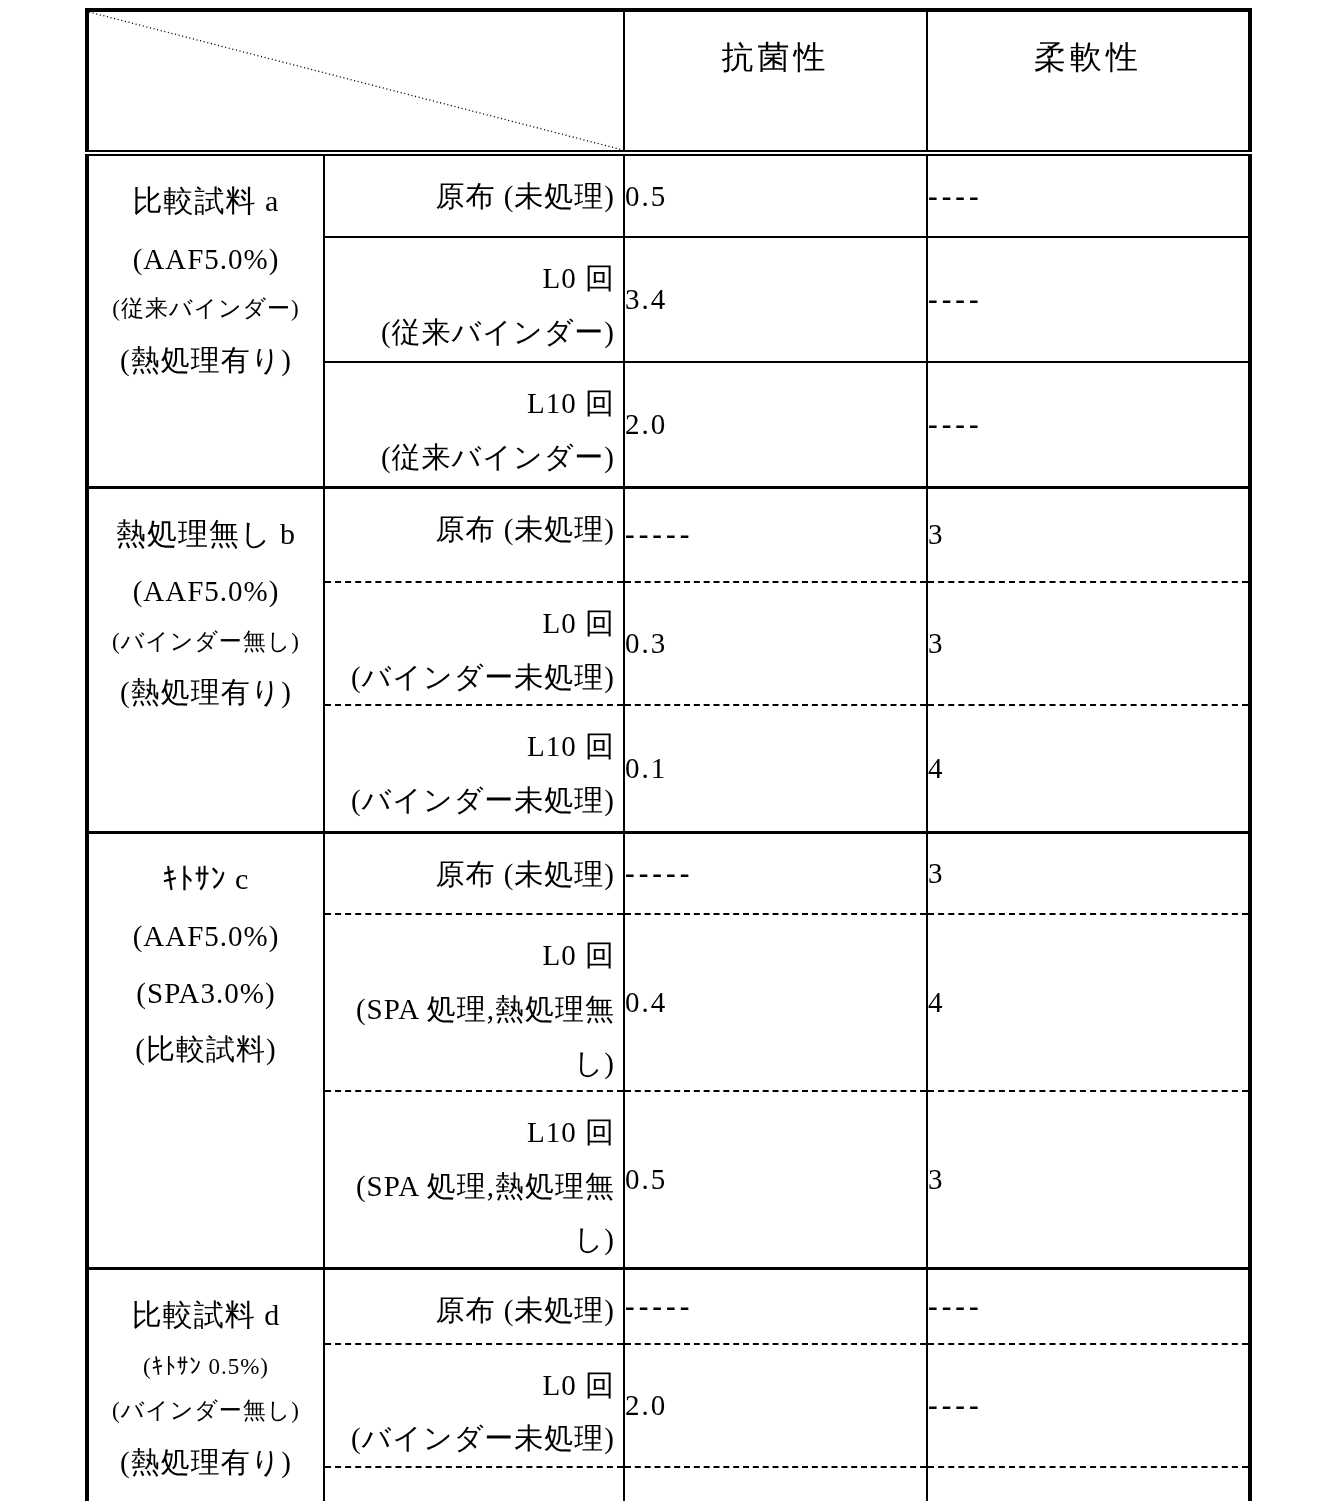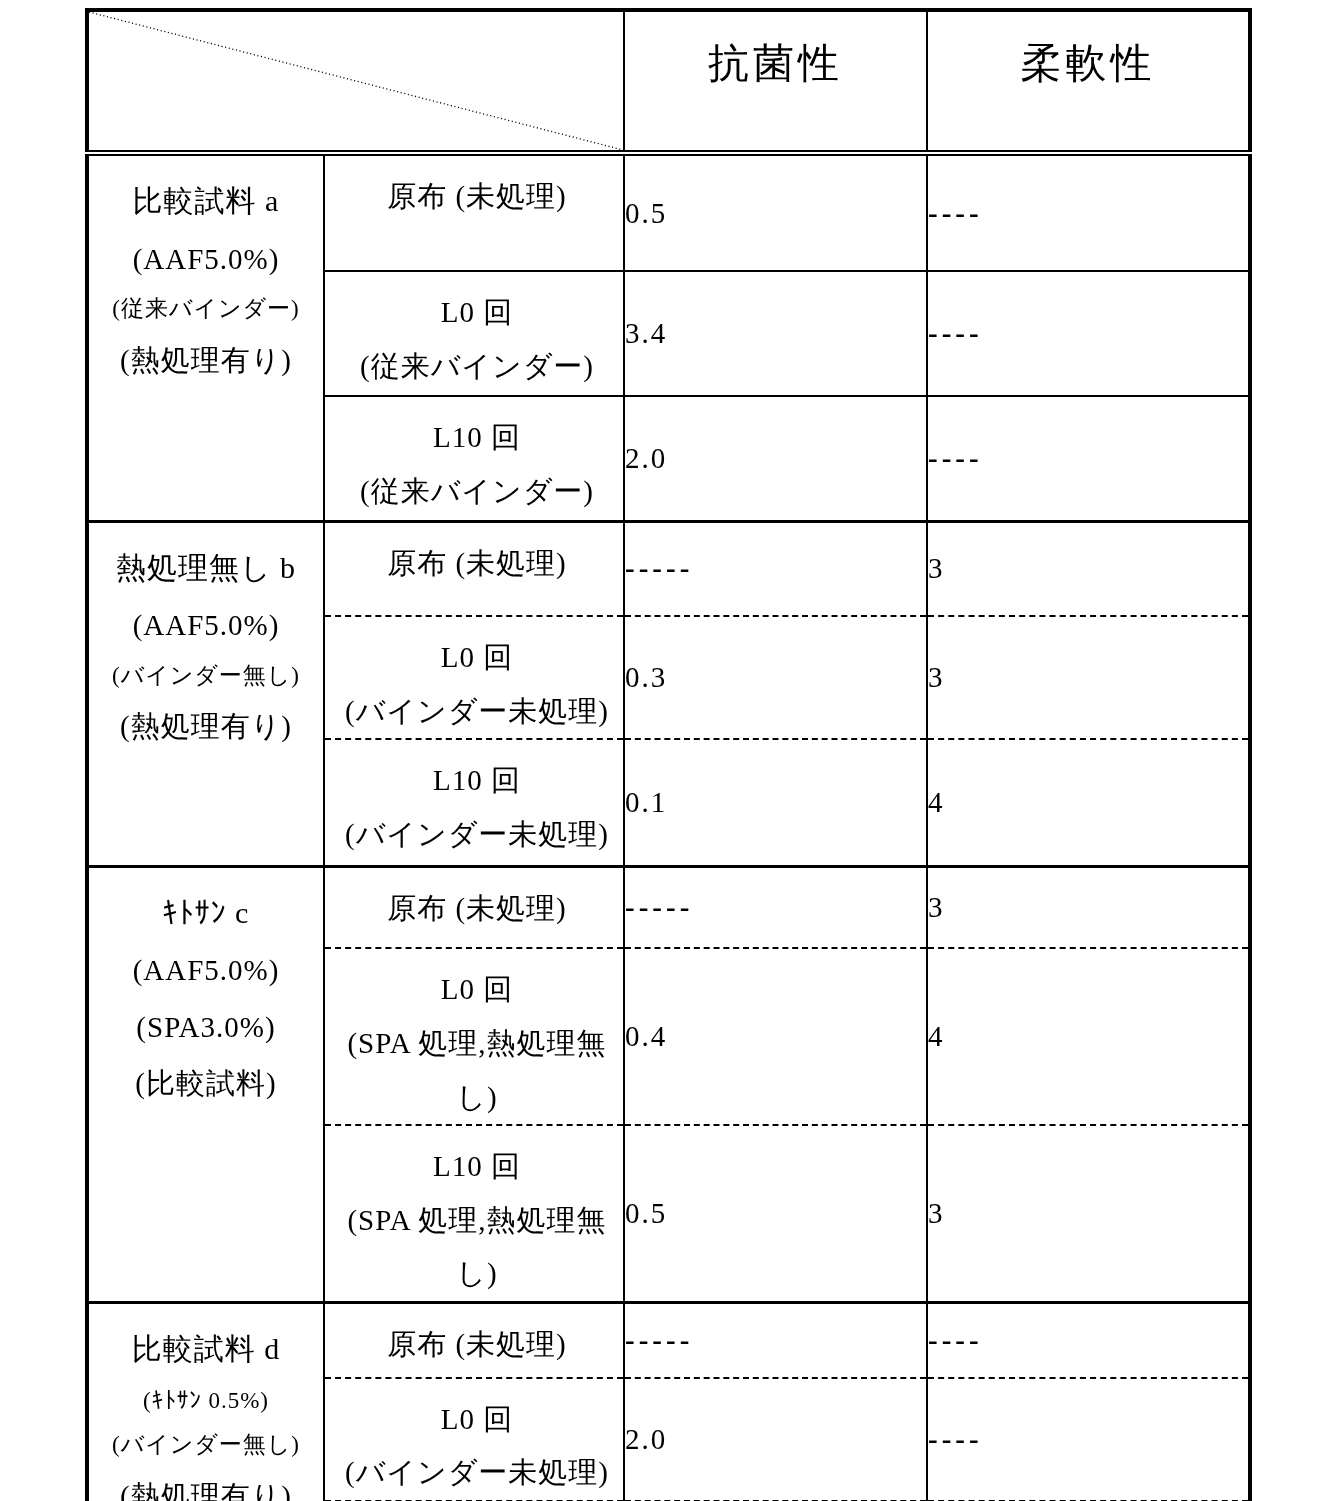--- a/index.html
+++ b/index.html
@@ -33,21 +33,21 @@
     position: relative;
     border-right: 2px solid #000;
     border-bottom: 6px double #000;
   }
   th.hcell {
     border-bottom: 6px double #000;
     vertical-align: top;
     padding-top: 24px;
     text-align: center;
     font-weight: normal;
-    font-size: 41px;
+    font-size: 32px;
     letter-spacing: 4px;
   }
   th.hcell.anti { border-right: 2px solid #000; }
 
   
   td.g {
     border-right: 2px solid #000;
     vertical-align: top;
     text-align: center;
     padding-top: 16px;
@@ -55,21 +55,21 @@
     line-height: 1.95;
     letter-spacing: 1px;
   }
   td.g .l1 { font-size: 30px; }
   td.g .sm { font-size: 23px; }
 
   
   td.r {
     border-right: 2px solid #000;
     vertical-align: top;
-    text-align: center;
+    text-align: right;
     padding: 14px 8px 0 14px;
     font-size: 29px;
     line-height: 1.85;
     letter-spacing: 1px;
   }
 
   
   td.v {
     text-align: left;
     vertical-align: middle;
@@ -107,21 +107,21 @@
         <tr style="height:143px">
       <th class="corner" colspan="2">
         <svg class="diag" viewBox="0 0 100 100" preserveAspectRatio="none">
           <line x1="0" y1="0" x2="100" y2="100" stroke="#000" stroke-width="1.3" stroke-dasharray="1.1,2.6" vector-effect="non-scaling-stroke"></line>
         </svg>
       </th>
       <th class="hcell anti">抗菌性</th>
       <th class="hcell">柔軟性</th>
     </tr>
 
-    <tr class="gs" style="height:118px">
+    <tr class="gs" style="height:84px">
       <td class="g" rowspan="3">
         <div class="l1">比較試料 a</div>
         <div>(AAF5.0%)</div>
         <div class="sm">(従来バインダー)</div>
         <div>(熱処理有り)</div>
       </td>
       <td class="r">
         <div>原布 (未処理)</div>
       </td>
       <td class="v anti"><span>0.5</span></td>

